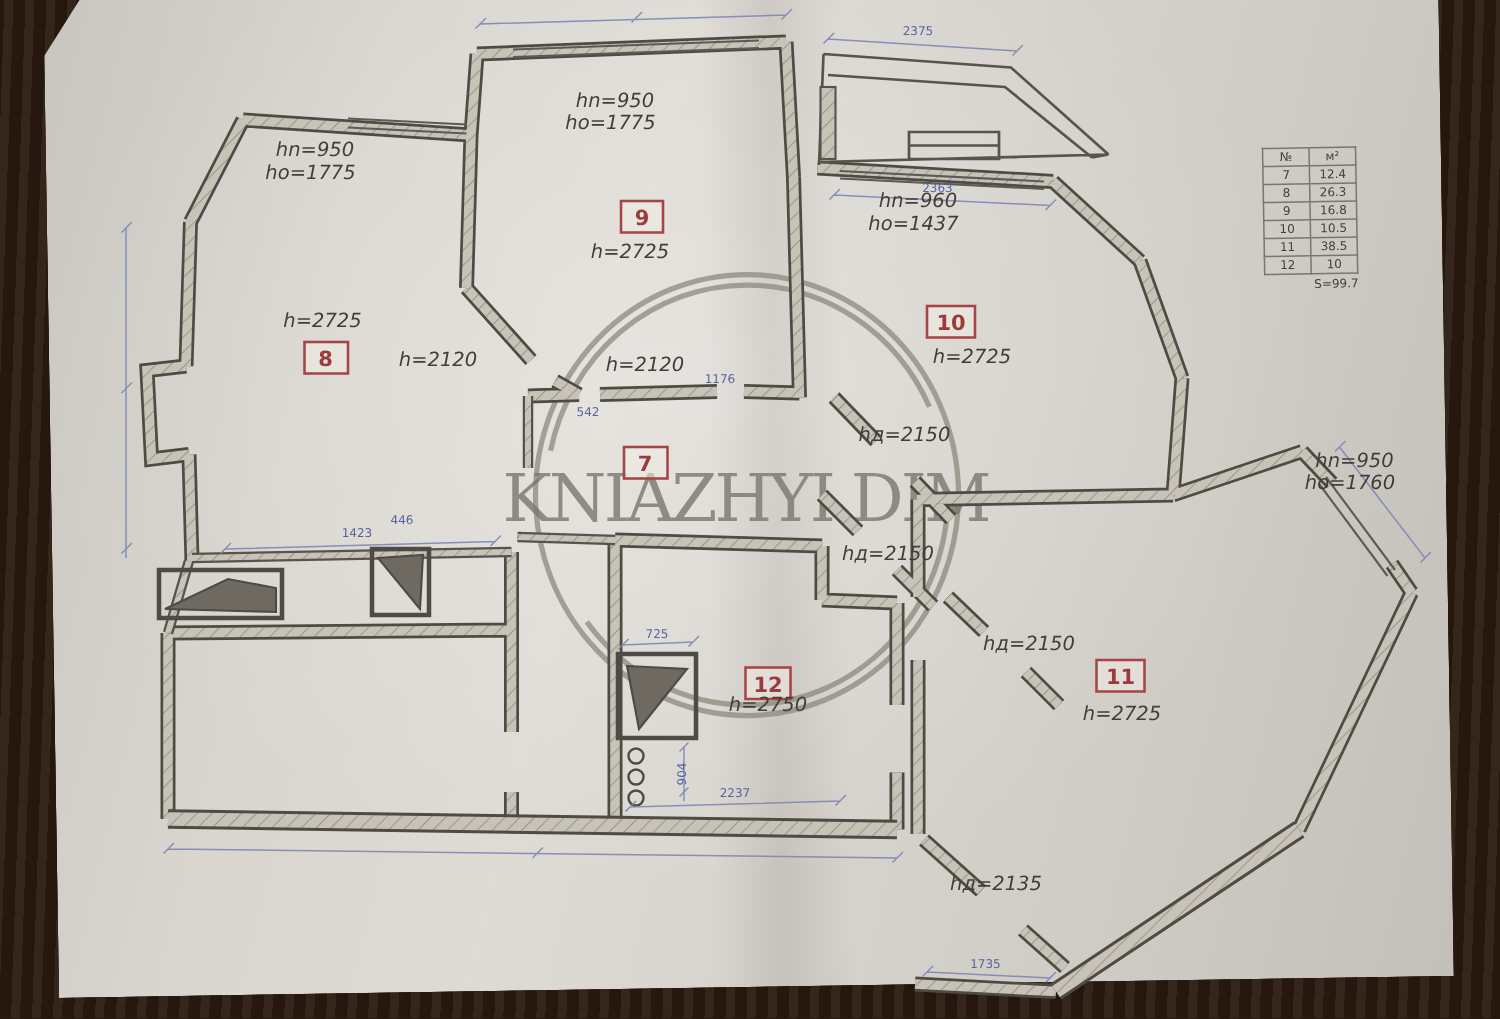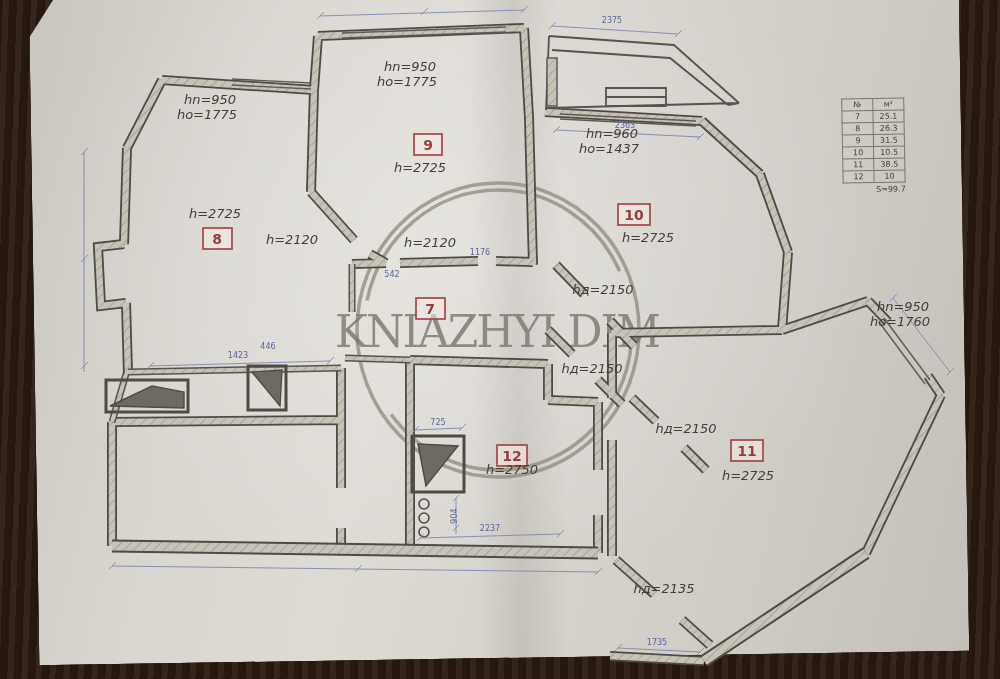--- a/index.html
+++ b/index.html
@@ -197,29 +197,29 @@
 
   <div id="areatable">
     <table>
       <tbody>
           <tr>
         <td>№</td>
         <td>м²</td>
       </tr>
       <tr>
         <td>7</td>
-        <td>25.1</td>
+        <td>12.4</td>
       </tr>
       <tr>
         <td>8</td>
         <td>26.3</td>
       </tr>
       <tr>
         <td>9</td>
-        <td>31.5</td>
+        <td>16.8</td>
       </tr>
       <tr>
         <td>10</td>
         <td>10.5</td>
       </tr>
       <tr>
         <td>11</td>
         <td>38.5</td>
       </tr>
       <tr>

